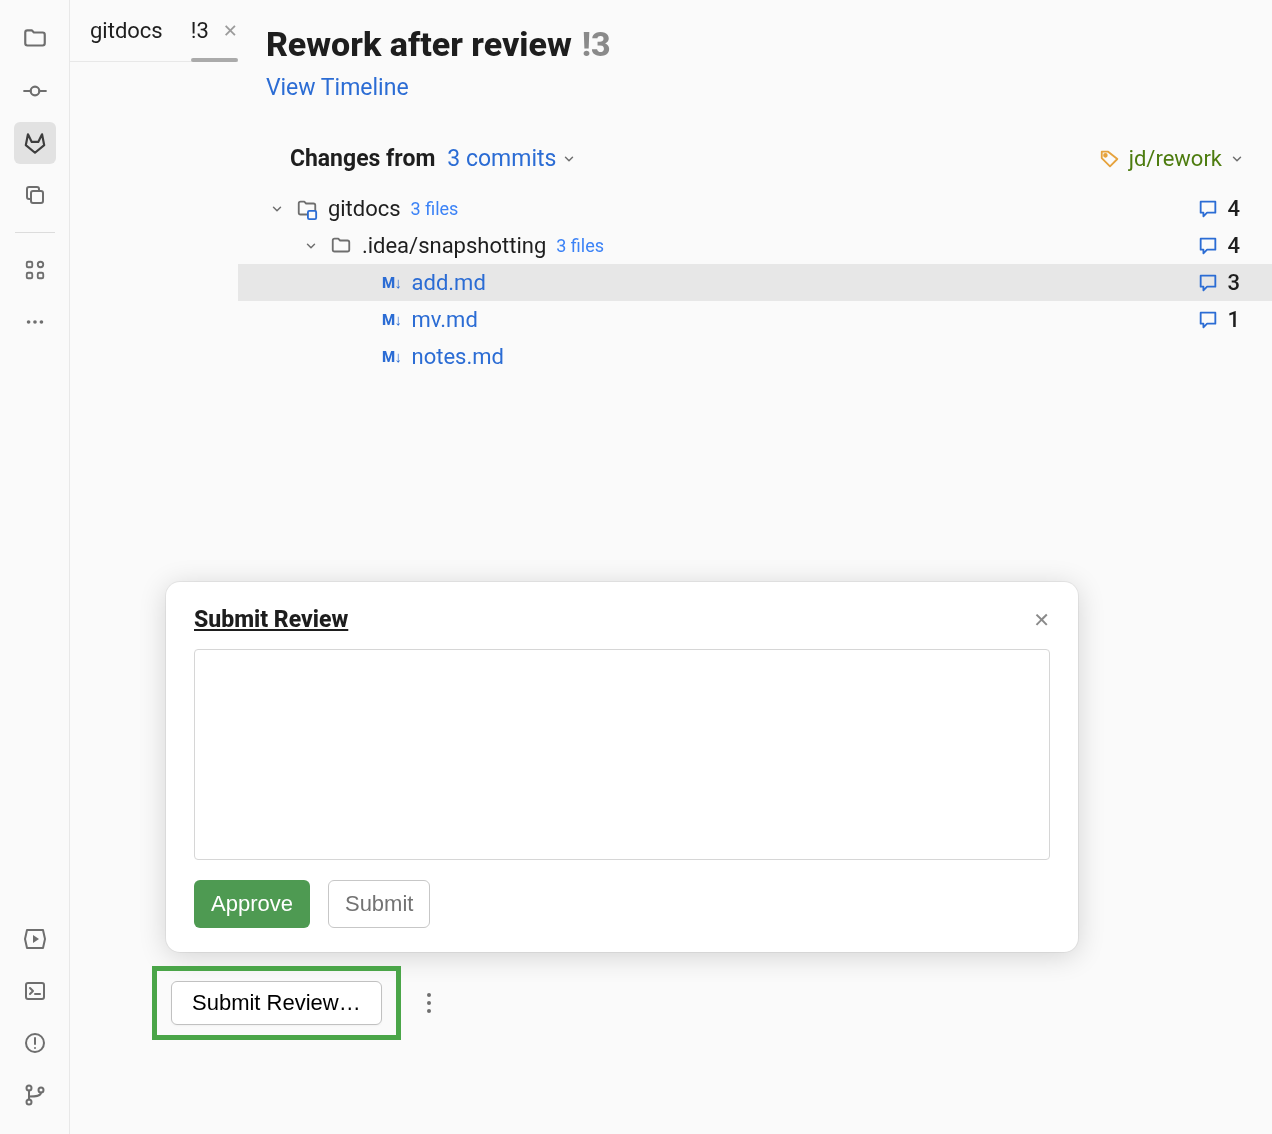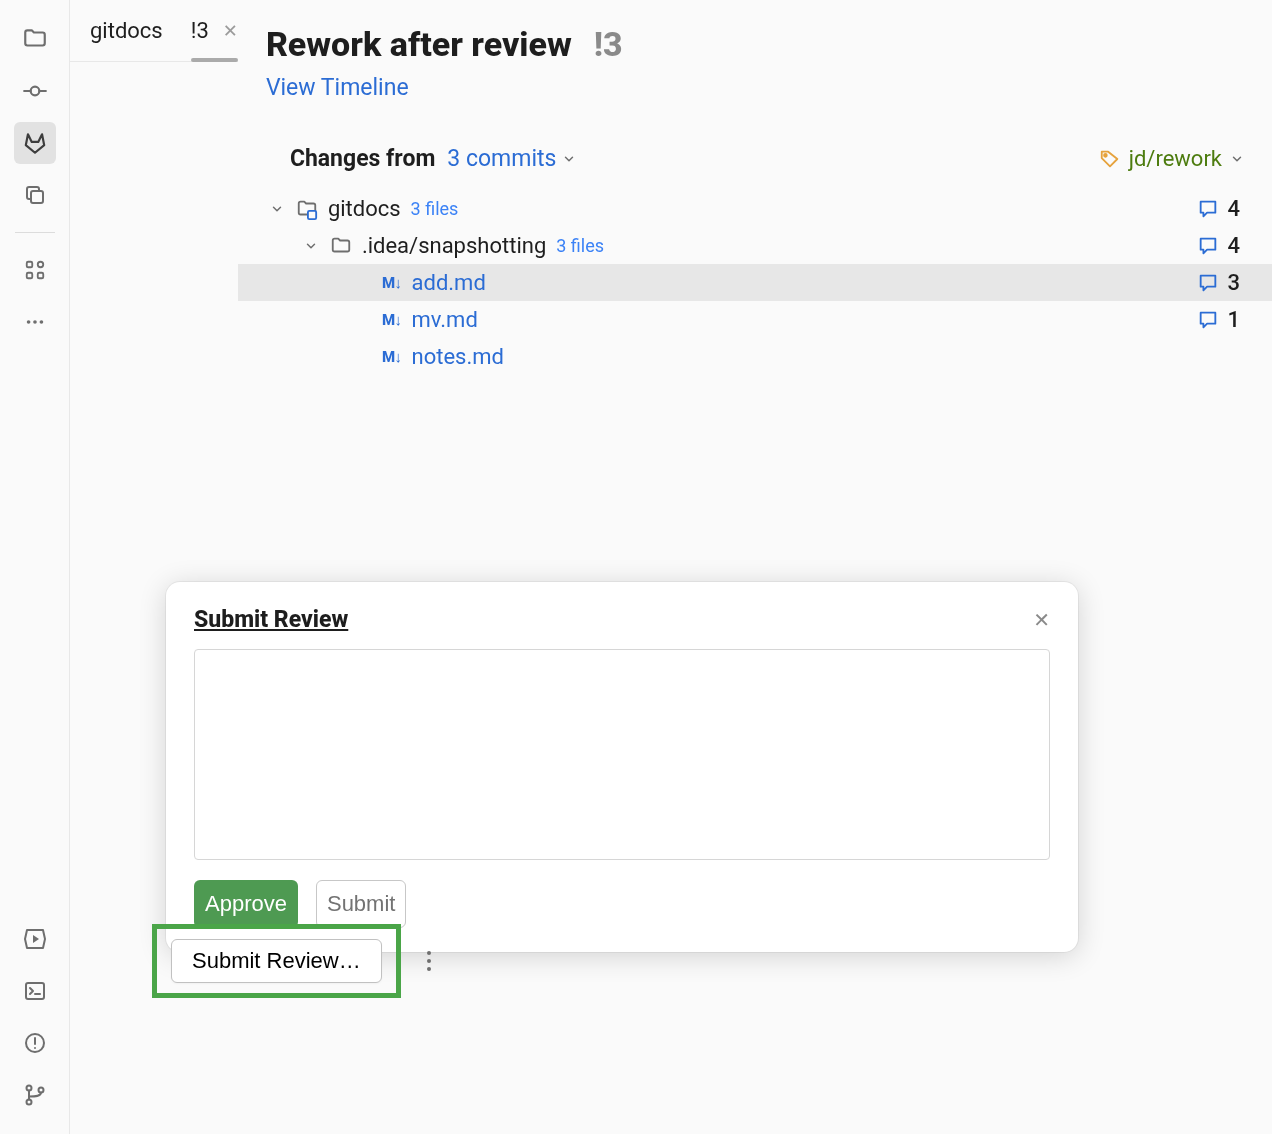--- a/index.html
+++ b/index.html
@@ -81,21 +81,21 @@
     .tab-close { color: #9b9b9b; font-size: 18px; cursor: pointer; }
     
     .content {
       padding: 24px 28px;
       flex: 1;
       position: relative;
     }
     .title-row {
       display: flex;
       align-items: baseline;
-      gap: 22px;
+      gap: 10px;
       margin-bottom: 6px;
     }
     .mr-title { font-size: 34px; font-weight: 800; }
     .mr-number { font-size: 34px; font-weight: 800; color: #8a8a8a; }
     .view-timeline { color: #2b6cd4; font-size: 23px; cursor: pointer; margin-top:4px; display:inline-block;}
     
     .changes-row {
       margin-top: 44px;
       display: flex;
       align-items: center;
@@ -154,32 +154,32 @@
       padding: 10px 12px;
       font-size: 22px;
       resize: none;
       outline: none;
       font-family: inherit;
     }
     .popup-buttons { display:flex; gap:18px; margin-top:20px;}
     .btn {
       border-radius: 6px;
       font-size: 22px;
-      padding: 10px 10px;
+      padding: 10px 16px;
       cursor: pointer;
       border: 1px solid transparent;
     }
     .btn-approve { background:#4e9a52; color:#fff; }
     .btn-submit { background:#fff; color:#737373; border-color:#c7c7c7;}
     
     
     .bottom-bar {
       position: absolute;
       left: 82px;
-      top: 924px;
+      top: 966px;
       display: flex;
       align-items: center;
       gap: 20px;
     }
     .highlight-box {
       border: 5px solid #4aa548;
       padding: 10px 14px;
       display: inline-flex;
     }
     .submit-review-btn {

